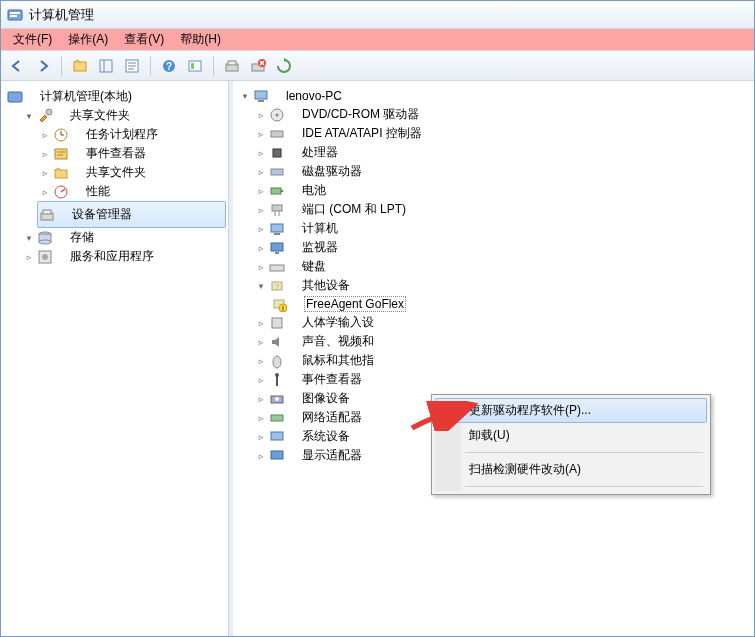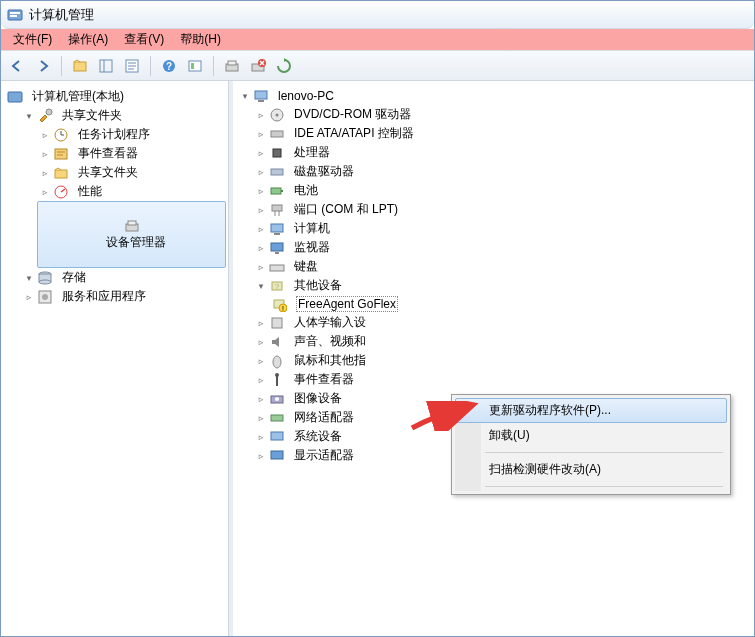--- a/index.html
+++ b/index.html
@@ -17,21 +17,20 @@
     display: flex; flex-direction: column;
     position: relative;
   }
   
   .titlebar {
     height: 28px;
     background: linear-gradient(#fdfefe, #e6eef7);
     display: flex; align-items: center;
     padding: 0 6px;
     border-bottom: 1px solid #d0dae6;
-    border-radius: 8px;
   }
   .titlebar .icon { margin-right: 6px; }
   .titlebar .title { font-size: 13px; }
   
   .menubar {
     height: 22px;
     background: #fca5a5;
     display: flex; align-items: center;
     padding: 0 4px;
     border-bottom: 1px solid #d9dde3;
@@ -84,40 +83,39 @@
     padding: 1px 2px;
     white-space: nowrap;
     position: relative;
   }
   .expander {
     width: 12px; height: 12px; margin-right: 2px;
     display: inline-flex; align-items: center; justify-content: center;
     font-size: 9px; color: #6b6b6b;
     cursor: default;
   }
-  .node .label { margin-left: 9px; }
+  .node .label { margin-left: 17px; }
   .node.selected {
     background: linear-gradient(#eaf3fd,#d5e8fb);
     border: 1px solid #8fb8e0;
     border-radius: 2px;
-    padding: 16px 1px;
-    flex-direction: column;
+    padding: 4px 1px;
   }
   .node.ctx-selected .label {
     border: 1px dotted #888;
     padding: 0 1px;
   }
   .icon {
     width: 16px; height: 16px; display: inline-block;
     flex-shrink: 0;
   }
   
   .context-menu {
     position: absolute;
-    left: 450px; top: 393px;
+    left: 430px; top: 393px;
     width: 280px;
     background: #f2f2f2;
     border: 1px solid #9a9a9a;
     box-shadow: 2px 2px 4px rgba(0,0,0,.25);
     padding: 3px;
     z-index: 50;
   }
   .cm-gutter {
     position: absolute; left:3px; top:3px; bottom:3px; width:26px;
     background: #e9e9e9;

